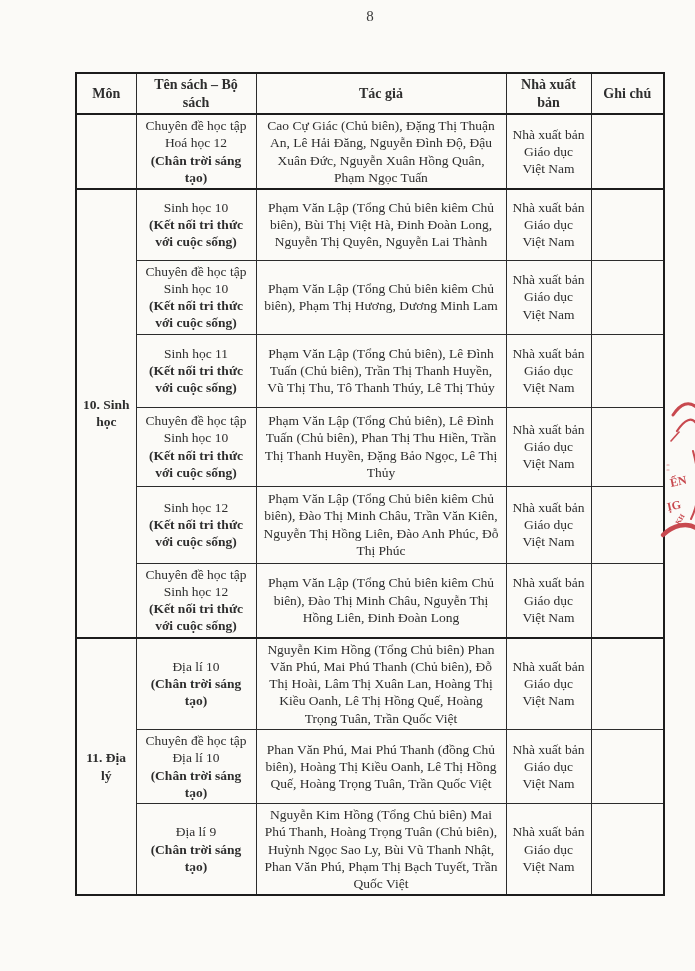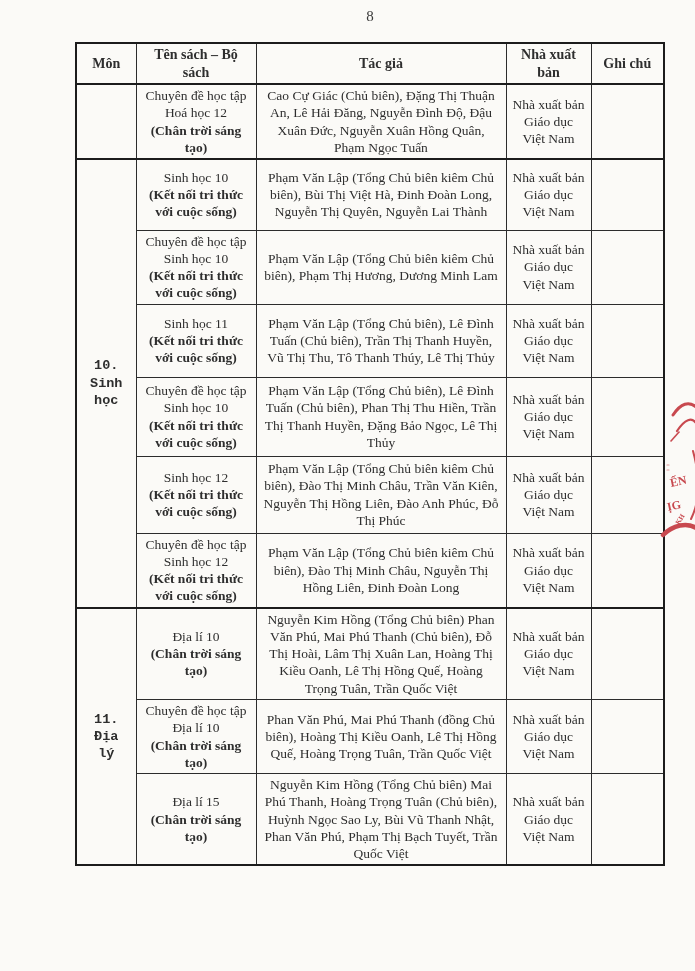--- a/index.html
+++ b/index.html
@@ -7,34 +7,34 @@
     width:695px;height:971px;position:relative;overflow:hidden;
     background:#fbfaf7;
     font-family:"Liberation Serif","DejaVu Serif",serif;
     color:#2e2e2e;
   }
   .page-number{
     position:absolute;top:8px;left:340px;width:60px;
     text-align:center;font-size:15px;color:#3a3a3a;
   }
   table.book-table{
-    position:absolute;left:75px;top:42px;width:588px;
+    position:absolute;left:75px;top:72px;width:588px;
     border-collapse:collapse;table-layout:fixed;
     border:2px solid #1c1c1c;
   }
   .book-table th,.book-table td{
     border:1px solid #2c2c2c;
     vertical-align:middle;text-align:center;
     font-size:13.5px;line-height:1.28;
     padding:2px 5px;box-sizing:border-box;
     overflow:hidden;
   }
   .book-table th{font-weight:bold;font-size:14px;line-height:1.25;}
   tr.section-start td{border-top:2px solid #1c1c1c;}
-  .mon-cell{font-weight:bold;padding:0 5px;font-family:Liberation Mono, monospace;}
+  .mon-cell{font-weight:bold;padding:0 5px;}
   .book-series{font-weight:bold;}
   .authors-cell{padding:2px 7px;}
   .publisher-cell{padding:2px 3px;}
   .stamp{position:absolute;left:655px;top:395px;width:40px;height:170px;}
   .stamp svg{overflow:visible;}
 </style>
 </head>
 <body>
 
 <div class="page-number">8</div>
@@ -136,21 +136,21 @@
         <td class="title-cell">
           <div class="book-title">Chuyên đề học tập Địa lí 10</div>
           <div class="book-series">(Chân trời sáng tạo)</div>
         </td>
         <td class="authors-cell">Phan Văn Phú, Mai Phú Thanh (đồng Chủ biên), Hoàng Thị Kiều Oanh, Lê Thị Hồng Quế, Hoàng Trọng Tuân, Trần Quốc Việt</td>
         <td class="publisher-cell">Nhà xuất bản Giáo dục Việt Nam</td>
         <td class="note-cell"></td>
       </tr>
       <tr style="height: 83px;">
         <td class="title-cell">
-          <div class="book-title">Địa lí 15</div>
+          <div class="book-title">Địa lí 9</div>
           <div class="book-series">(Chân trời sáng tạo)</div>
         </td>
         <td class="authors-cell">Nguyễn Kim Hồng (Tổng Chủ biên) Mai Phú Thanh, Hoàng Trọng Tuân (Chủ biên), Huỳnh Ngọc Sao Ly, Bùi Vũ Thanh Nhật, Phan Văn Phú, Phạm Thị Bạch Tuyết, Trần Quốc Việt</td>
         <td class="publisher-cell">Nhà xuất bản Giáo dục Việt Nam</td>
         <td class="note-cell"></td>
       </tr>
     </tbody>
 </table>
 
 <div class="stamp">

